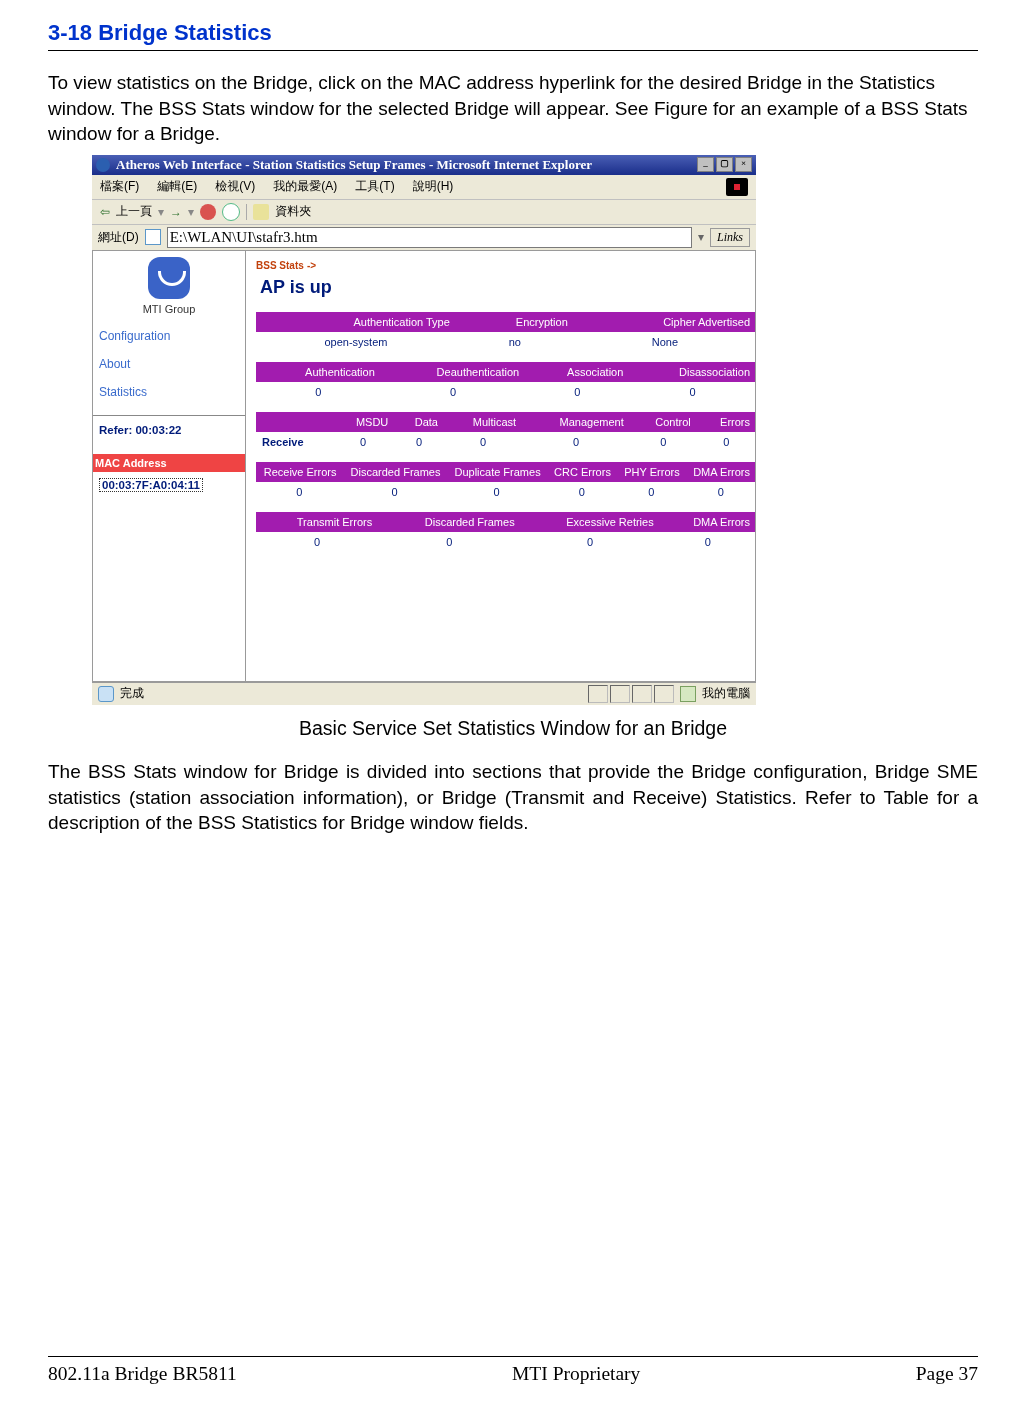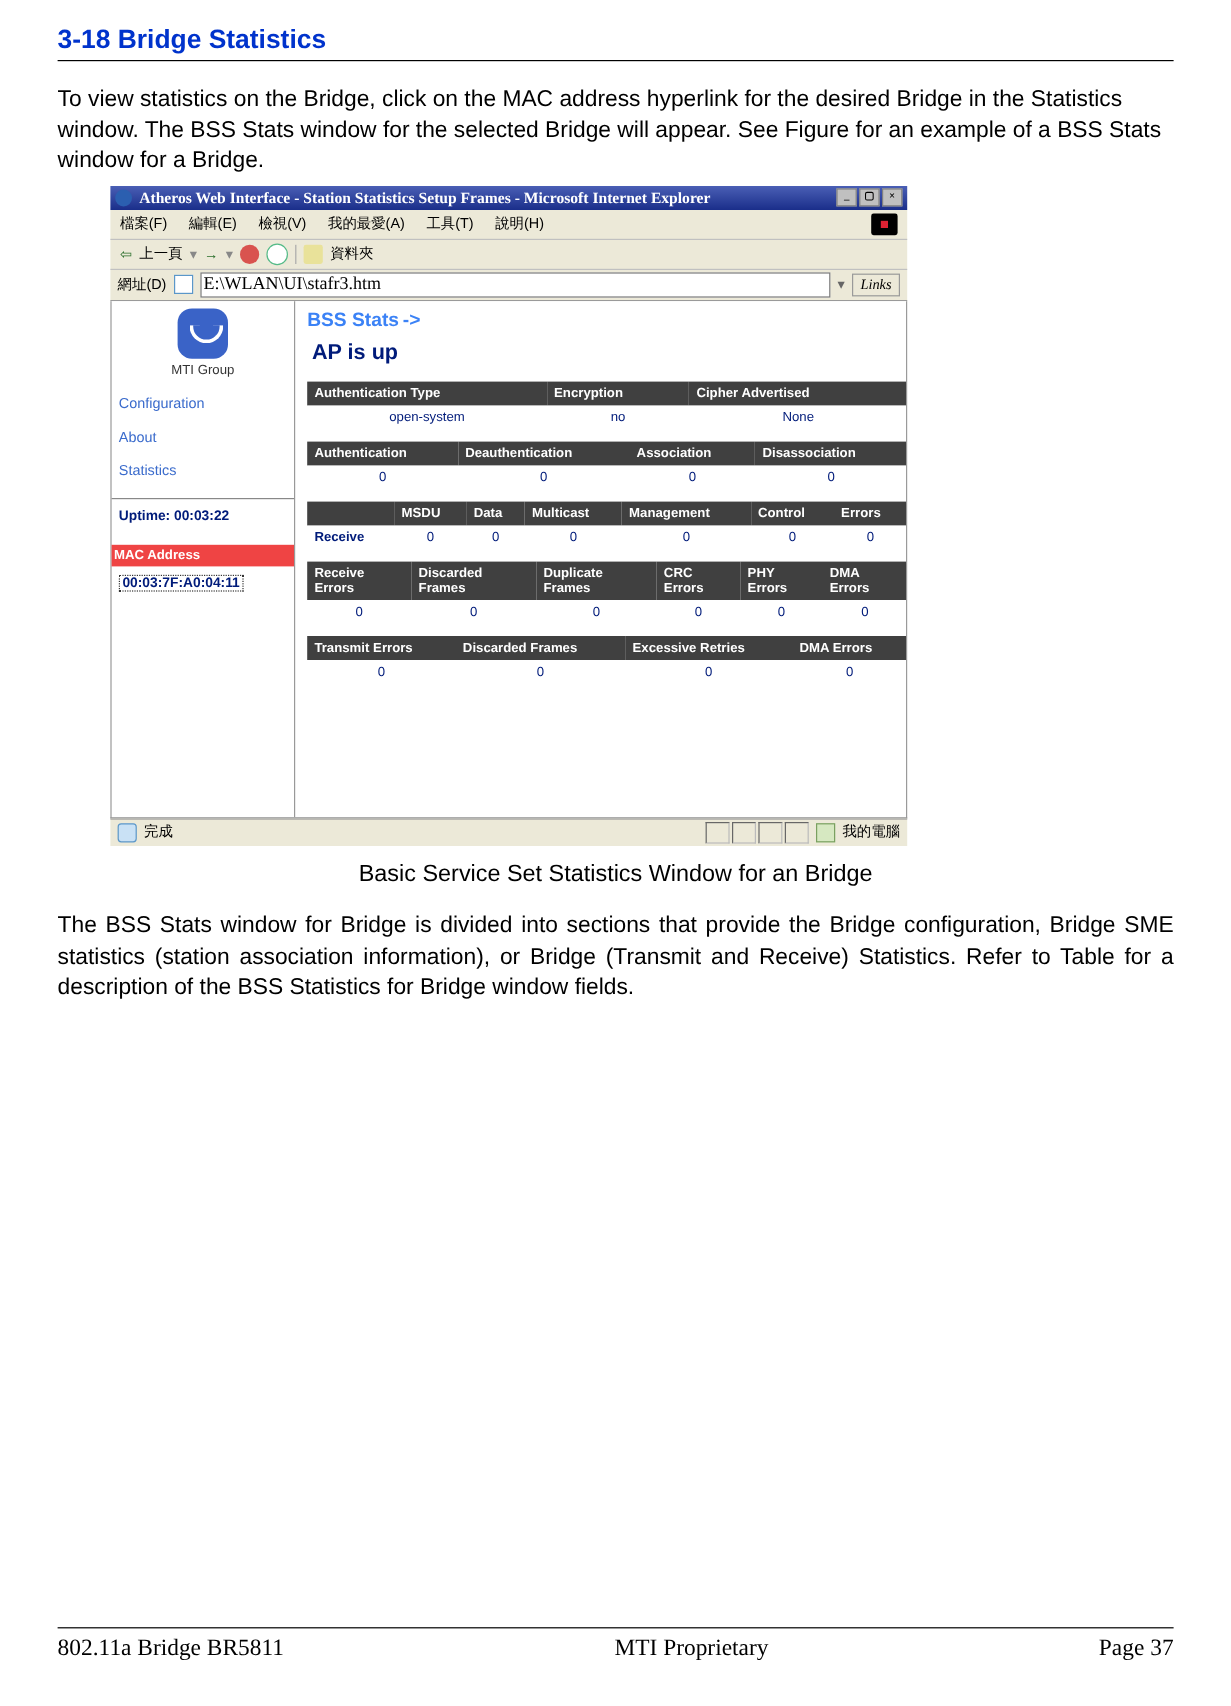--- a/index.html
+++ b/index.html
@@ -33,25 +33,25 @@
   .logo-circle { width:42px; height:42px; background:#3a63c7; border-radius:12px; position:relative; }
   .logo-circle:after { content:""; position:absolute; left:10px; top:14px; width:22px; height:12px; border:3px solid #fff; border-top:none; border-radius:0 0 18px 18px; }
   .logo-text { font-size:11px; margin-top:4px; color:#333; }
   .side-link { color:#3a6bcc; margin:14px 0; font-family:Arial; }
   .side-sep { border-top:1px solid #888; margin:16px -6px 8px; }
   .uptime-label { color:#001b7a; font-weight:bold; font-size:11.5px; margin-top:6px; }
   .mac-head { background:#ef4444; color:#fff; font-weight:bold; font-size:11px; padding:3px 2px; margin:18px -6px 6px;}
   .mac-link { border:1px dotted #333; padding:0 2px; color:#001b7a; font-weight:bold; font-size:11.5px; display:inline-block;}
 
   .main { flex:1; padding:8px 10px 8px 10px; overflow:hidden; font-size:11.5px; }
-  .bss-stats { color:#3b82f6; font-weight:bold; font-size:16px;}
+  .bss-stats { color:#c2410c; font-weight:bold; font-size:10px;}
   .ap-up { color:#001b7a; font-weight:bold; font-size:18px; margin:6px 0 14px 4px;}
 
   table.stats { border-collapse:separate; border-spacing:0; width:500px; margin:10px 0; font-size:11px;}
-  table.stats th { background:#404040; color:#fff; font-weight:bold; padding:4px 6px; text-align:left; font-size:11px;}
+  table.stats th { background:#a21caf; color:#fff; font-weight:normal; padding:4px 6px; text-align:right; font-size:11px;}
   table.stats td { color:#001b7a; text-align:center; padding:4px 6px; background:#fff; }
   table.stats td.rowlabel { font-weight:bold; text-align:left; }
 
   .statusbar { background:#ece9d8; border-top:1px solid #9a9a9a; font-size:12px; display:flex; align-items:center; padding:2px 6px;}
   .statusbar .done-ico { width:14px;height:14px;border-radius:3px;background:#c9e1f5;border:1px solid #5b97c9;display:inline-block;margin-right:6px;position:relative;}
   .statusbar .right { margin-left:auto; display:flex; align-items:center; gap:6px; }
   .statusbar .comp-ico { width:14px;height:14px;background:#d6e8c1;border:1px solid #7aa060;display:inline-block;}
   .statusbar .boxes { display:flex; gap:2px;}
   .statusbar .boxes span{width:18px;height:16px;border:1px inset #bbb;background:#ece9d8;display:inline-block;}
 </style>
@@ -110,21 +110,21 @@
   <div class="content-area">
     <div class="sidebar">
       <div class="logo">
         <div class="logo-circle"></div>
         <div class="logo-text">MTI Group</div>
       </div>
       <div class="side-link">Configuration</div>
       <div class="side-link">About</div>
       <div class="side-link">Statistics</div>
       <div class="side-sep"></div>
-      <div class="uptime-label">Uptime: 00:03:22</div>
+      <div class="uptime-label">Refer: 00:03:22</div>
       <div class="mac-head">MAC Address</div>
       <span class="mac-link">00:03:7F:A0:04:11</span>
     </div>
 
     <div class="main">
       <div>
         <span class="bss-stats">BSS Stats</span>
         <span class="bss-stats arrow">-&gt;</span>
       </div>
       <div class="ap-up">AP is  up</div>

